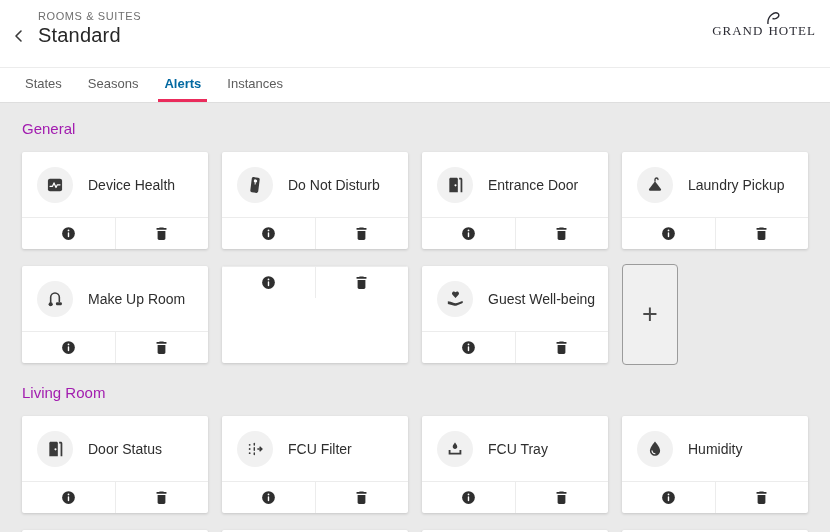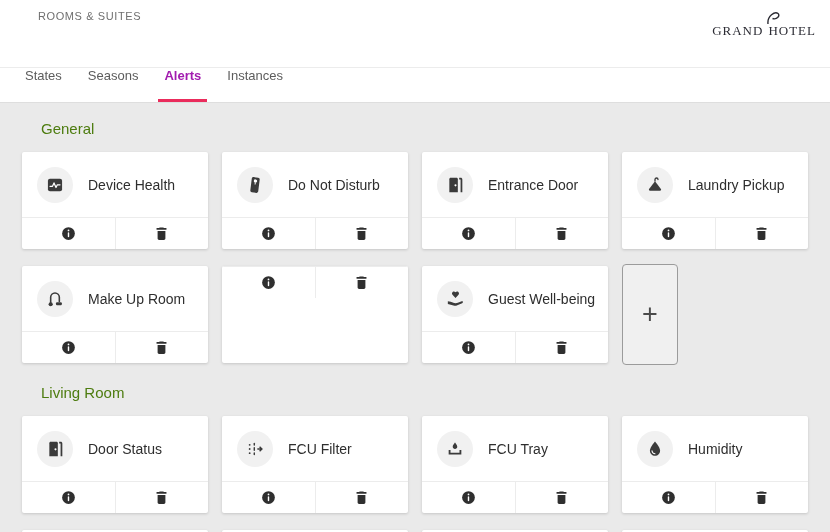--- a/index.html
+++ b/index.html
@@ -52,36 +52,35 @@
   
   .tabbar {
     background:#fff;
     height:35px;
     display:flex;
     align-items:stretch;
     padding-left:12px;
     border-bottom:1px solid #dedede;
   }
   .tab {
-    display:flex; 
+    display:flex; align-items:center;
     padding:0 6px;
     margin:0 7px;
     font-size:13px;
     color:#5c5c5c;
     border-bottom:3px solid transparent;
     cursor:pointer;
   }
-  .tab.active { color:#a21caf; font-weight:bold; }
+  .tab.active { color:#0369a1; font-weight:bold; }
 
   
   .content { padding:17px 22px 0 22px; }
   .section-title {
-    font-size:15px; font-weight:400; color:#4d7c0f;
+    font-size:15px; font-weight:400; color:#a21caf;
     margin-bottom:15px;
-    margin-left:19px;
   }
   .card-grid {
     display:grid;
     grid-template-columns:repeat(4, 1fr);
     gap:17px 14px;
     margin-bottom:19px;
   }
   .card {
     background:#fff;
     height:97px;
@@ -128,20 +127,28 @@
     justify-self:start;
   }
 
   .card.shell { box-shadow:0 1px 3px rgba(0,0,0,.16); }
 </style>
 </head>
 <body>
 
 <div class="header">
   <div class="breadcrumb">ROOMS &amp; SUITES</div>
+  <div class="title-row">
+    <span class="back-btn">
+      <svg viewBox="0 0 24 24" fill="none" stroke="#3a3a3a" stroke-width="2.4" stroke-linecap="round" stroke-linejoin="round">
+          <polyline points="15,4.5 7.5,12 15,19.5"></polyline>
+        </svg>
+    </span>
+    <h1 class="page-title">Standard</h1>
+  </div>
   <div class="logo">
     <span>Grand</span>
       <span class="word2"><svg class="flourish" viewBox="0 0 16 14" fill="none" stroke="#2c2c34" stroke-width="1.4">
           <path d="M2 13 C1 5 9 0 12 2.5 c2.5 2 -1 6.5 -5.5 5"></path>
         </svg><span>Hotel</span></span>
   </div>
 </div>
 
 <div class="tabbar">
   <div class="tab">

